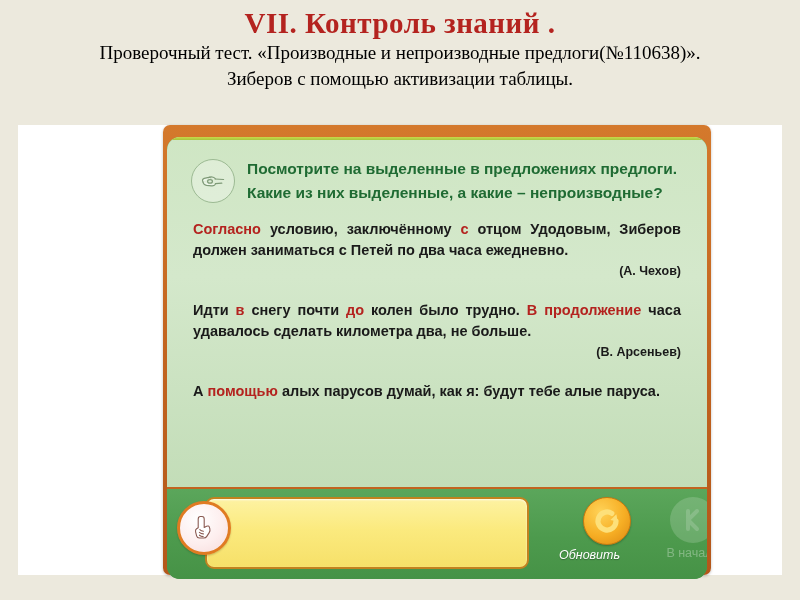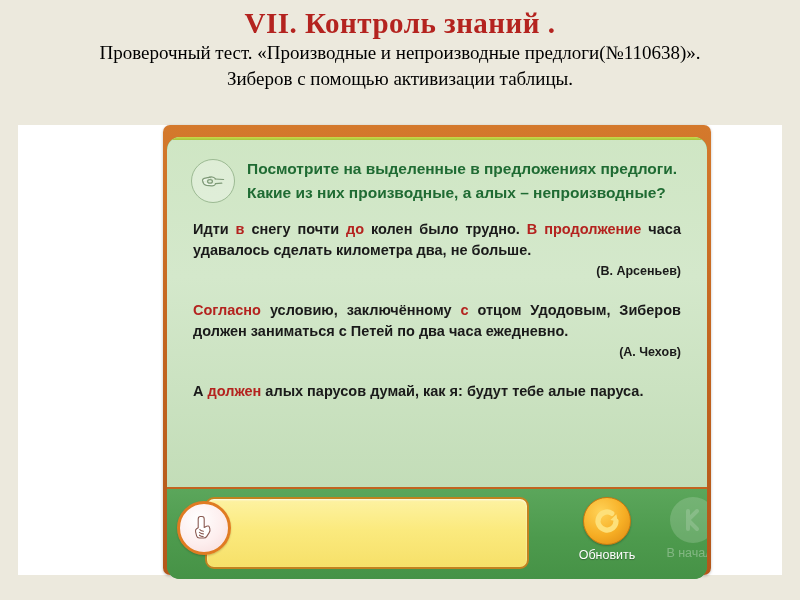--- a/index.html
+++ b/index.html
@@ -185,21 +185,22 @@
     justify-content: center;
     z-index: 6;
     box-shadow: 0 1px 2px rgba(0,0,0,0.2);
   }
 
   .refresh-button {
     position: absolute;
     left: 392px;
     top: 8px;
     width: 96px;
-    text-align: center;
+    text-align: left;
+    font-style: italic;
   }
   .refresh-circle {
     width: 46px;
     height: 46px;
     margin: 0 auto;
     border-radius: 50%;
     background: radial-gradient(circle at 36% 30%, #ffd257 0%, #f6ae24 55%, #dd8712 100%);
     border: 1px solid #c8780f;
     display: flex;
     align-items: center;
@@ -261,38 +262,38 @@
                 <path d="M8.5 6.6 q2.2 -1.2 4.6 -0.4 q1.6 0.5 2.2 1.6" fill="rgba(255,255,255,0.45)"></path>
                 <path d="M3 11 q0.6 3 3.6 3.4 l5 0.5 q2.6 0.2 3.6 -1.4" fill="rgba(255,255,255,0.45)"></path>
                 <path d="M15.2 8 l8.4 0.5"></path>
                 <path d="M15.4 12.6 l6.4 -0.4"></path>
                 <ellipse cx="10" cy="10.4" rx="2.4" ry="1.7"></ellipse>
               </g>
             </svg>
           </div>
           <div class="instruction-text">
             <div>Посмотрите на выделенные в предложениях предлоги.</div>
-            <div>Какие из них производные, а алых – непроизводные?</div>
+            <div>Какие из них выделенные, а какие – непроизводные?</div>
           </div>
         </div>
 
         <div class="sentences">
+
+          <div class="sentence-block spaced">
+            <div class="sentence"><span class="hl">Согласно</span><span> условию, заключённому </span><span class="hl">с</span><span> отцом Удодовым, Зиберов должен заниматься с Петей по два часа ежедневно.</span></div>
+            <div class="author">(А. Чехов)</div>
+          </div>
 
           <div class="sentence-block spaced">
             <div class="sentence"><span>Идти </span><span class="hl">в</span><span> снегу почти </span><span class="hl">до</span><span> колен было трудно. </span><span class="hl">В продолжение</span><span> часа удавалось сделать километра два, не больше.</span></div>
             <div class="author">(В. Арсеньев)</div>
           </div>
 
-          <div class="sentence-block spaced">
-            <div class="sentence"><span class="hl">Согласно</span><span> условию, заключённому </span><span class="hl">с</span><span> отцом Удодовым, Зиберов должен заниматься с Петей по два часа ежедневно.</span></div>
-            <div class="author">(А. Чехов)</div>
-          </div>
-
           <div class="sentence-block">
-            <div class="sentence"><span>А </span><span class="hl">должен</span><span> алых парусов думай, как я: будут тебе алые паруса.</span></div>
+            <div class="sentence"><span>А </span><span class="hl">помощью</span><span> алых парусов думай, как я: будут тебе алые паруса.</span></div>
           </div>
 
         </div>
       </div>
 
       <div class="footer">
 
         <div class="answer-box"></div>
 
         <div class="pointer-button">

